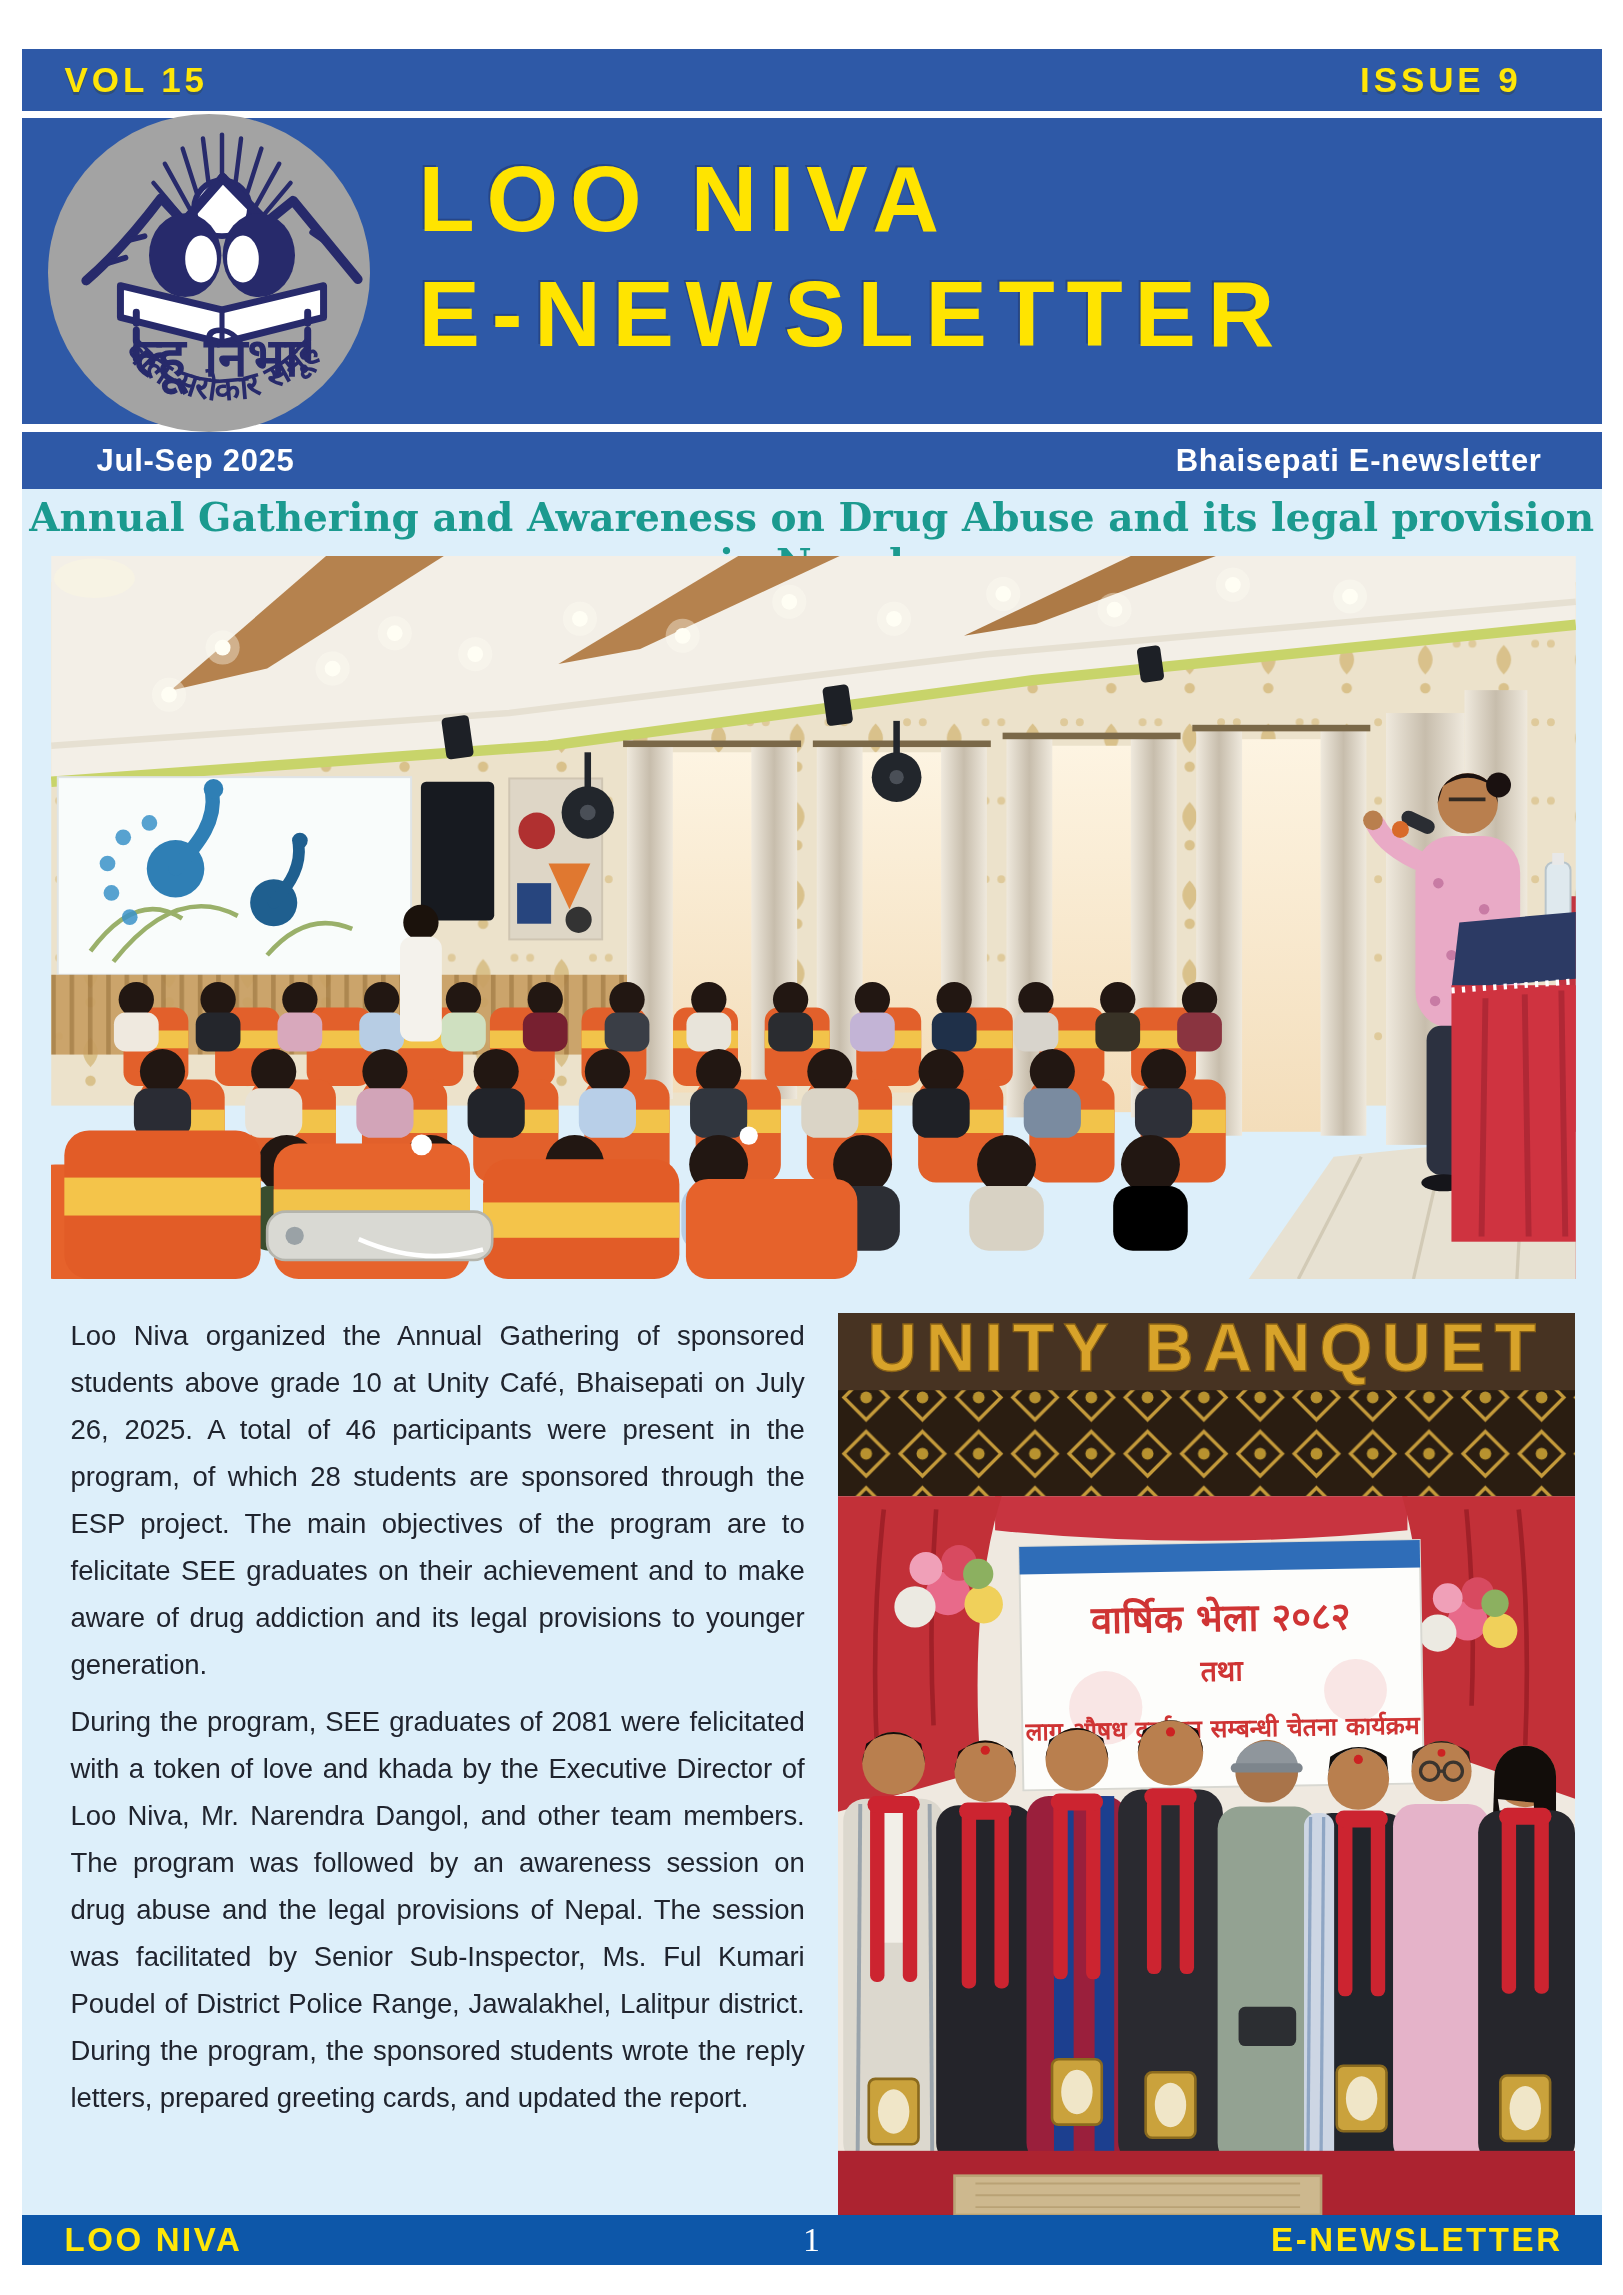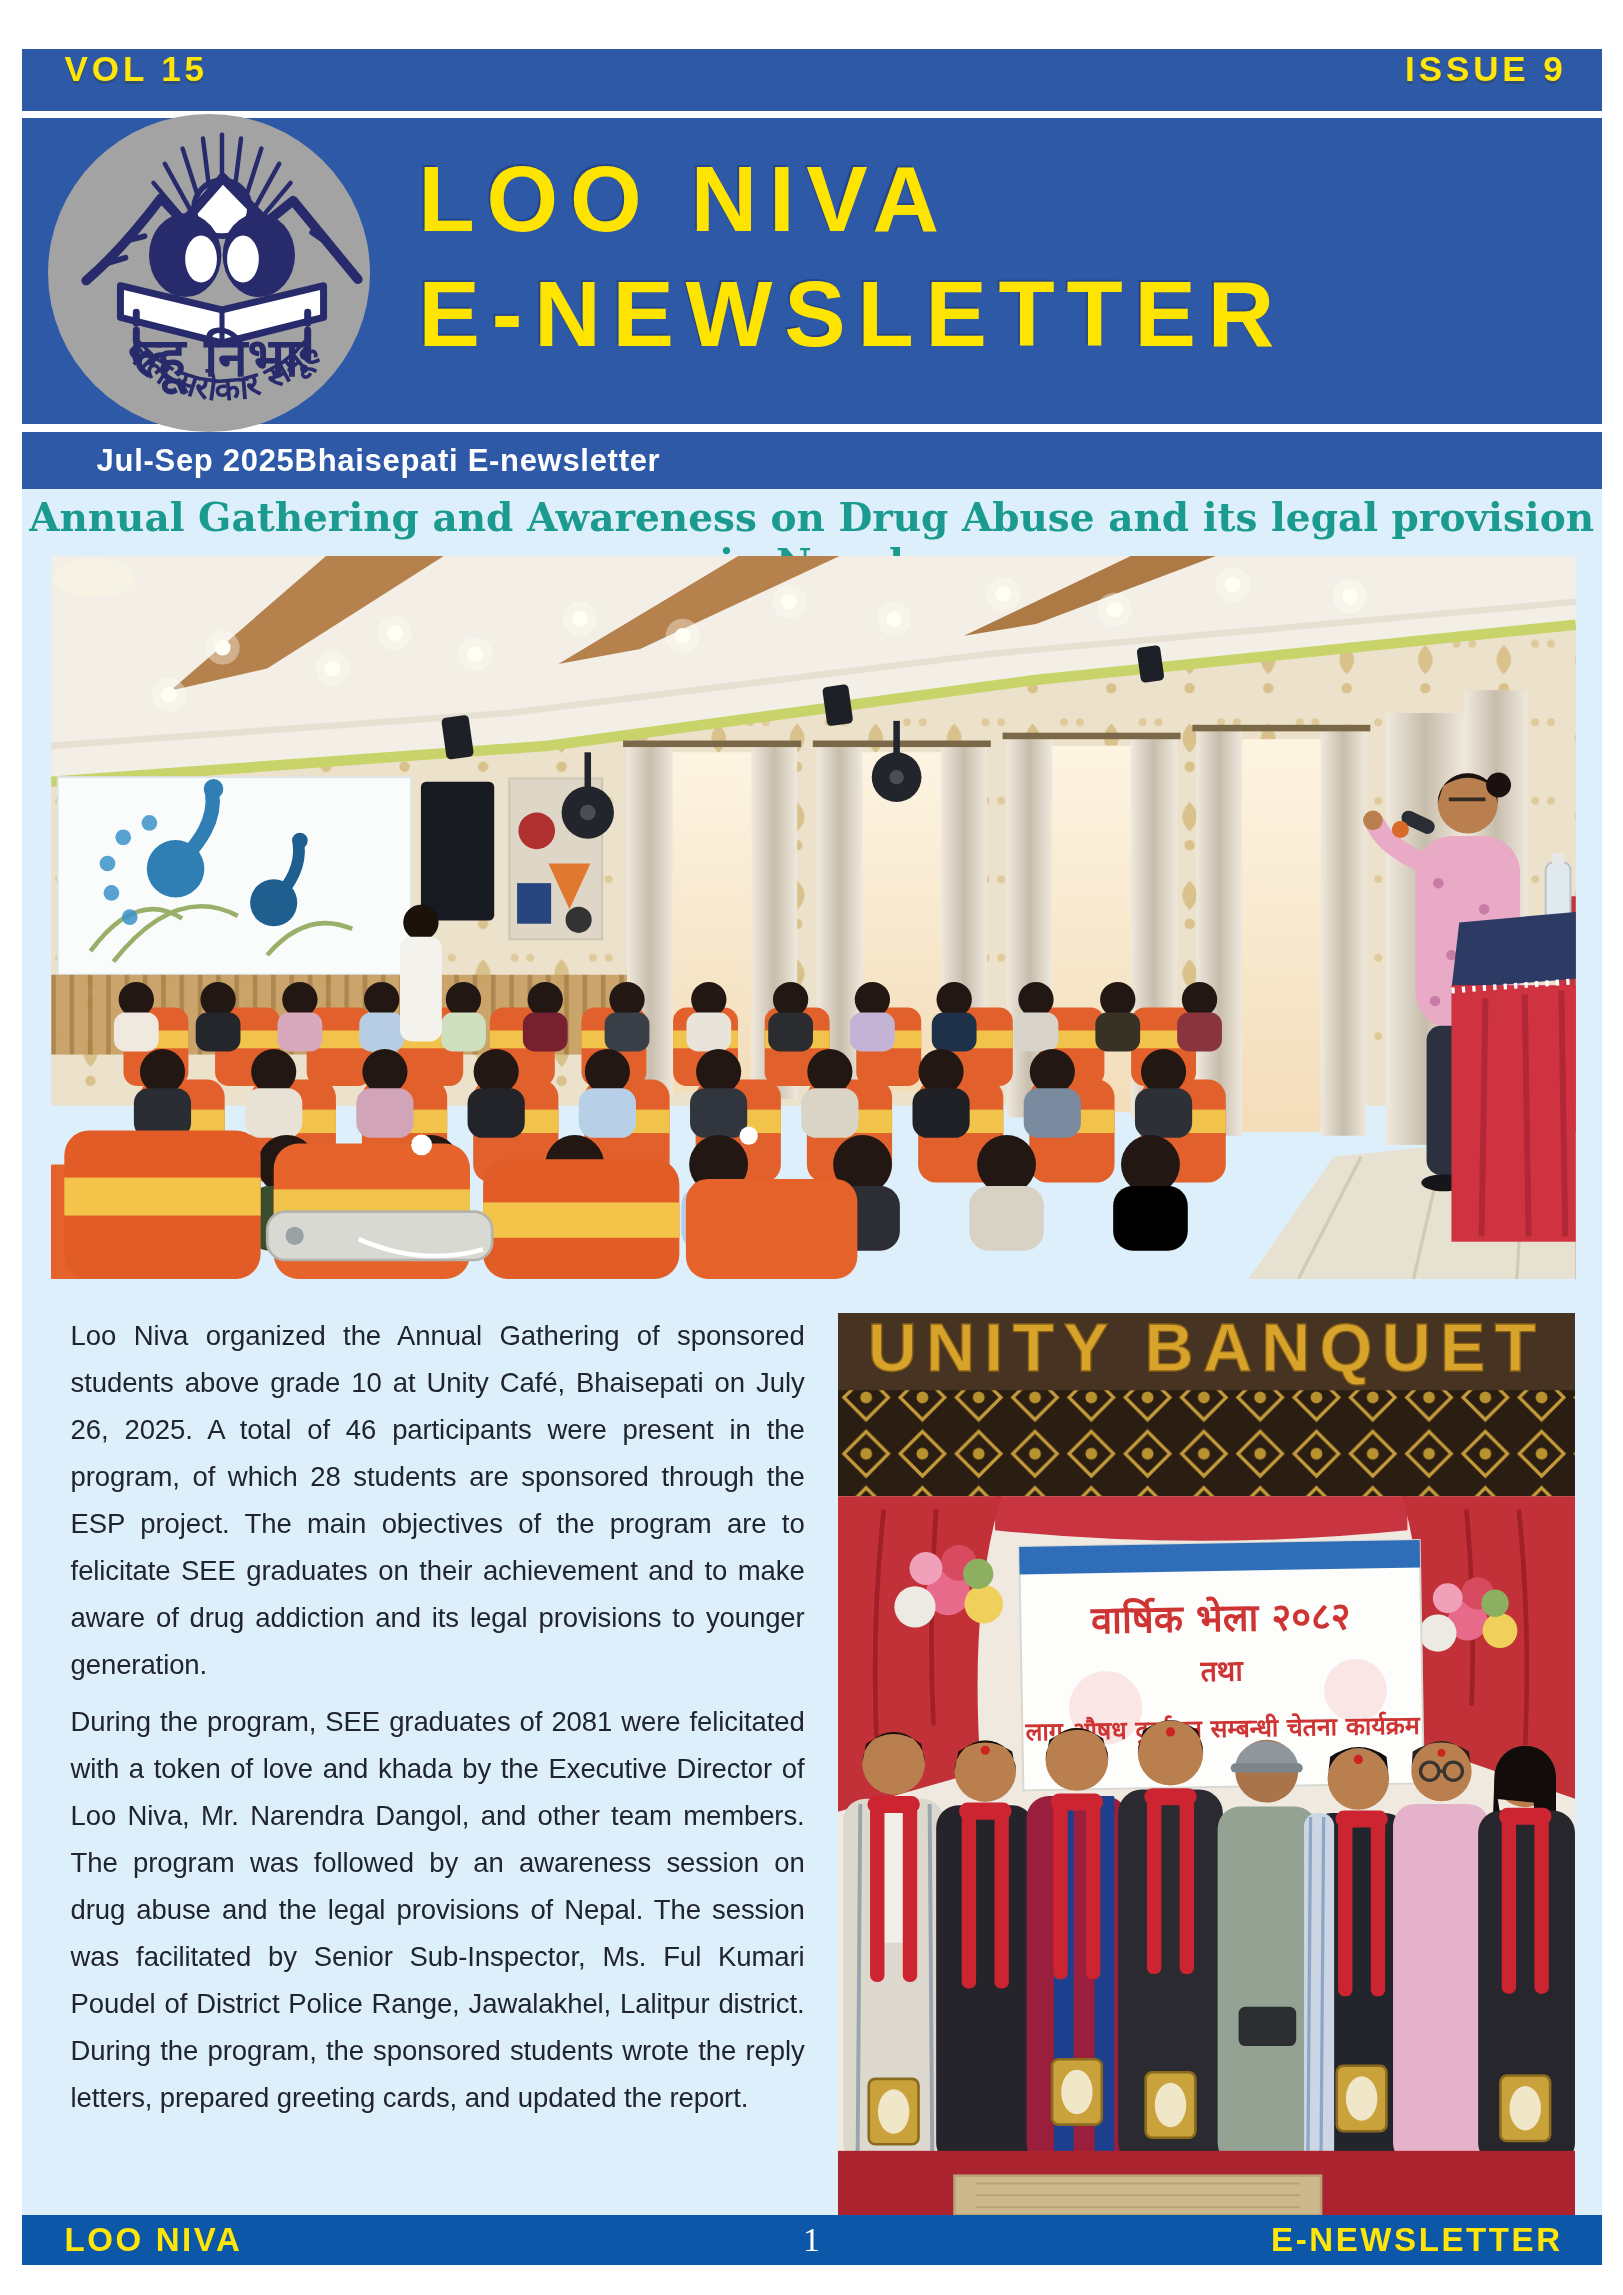--- a/index.html
+++ b/index.html
@@ -1,31 +1,31 @@
 <!DOCTYPE html>
 <html style="font-size:10.5px"><head>
 <meta charset="utf-8">
 <style>
   html,body{margin:0;padding:0;background:#ffffff;}
   body{width:1623px;height:2295px;position:relative;overflow:hidden;
        font-family:"Liberation Sans",sans-serif;}
   .page{position:absolute;inset:0;background:#ffffff;}
   .bar{position:absolute;left:21.6px;width:1580px;box-sizing:border-box;background:#2e59a7;}
-  .top-bar{top:49px;height:62px;display:flex;align-items:flex-start;justify-content:space-between;
-           padding:0 35px 0 43px;gap:16px;}
+  .top-bar{top:49px;height:62px;display:flex;align-items:center;justify-content:space-between;
+           padding:0 80px 0 43px;gap:16px;}
   .bar-text{font-weight:bold;font-size:35px;letter-spacing:3.9px;color:#ffe608;
             text-shadow:0 2.6px 0 rgba(45,55,10,.28);}
   .masthead{top:118px;height:306px;}
   .logo-circle{position:absolute;left:26px;top:-3.9px;width:322px;height:318px;background:#a3a3a3;
                border-radius:50%;display:flex;align-items:center;justify-content:flex-end;text-decoration:underline;}
   .logo-circle svg{width:296px;height:292px;}
   .title-block{position:absolute;left:397px;top:23.6px;color:#ffe400;font-weight:bold;
                font-size:92px;line-height:115px;letter-spacing:11.8px;
                text-shadow:-2px -2px 0 rgba(25,40,85,.38);white-space:nowrap;}
-  .meta-bar{top:432px;height:58px;display:flex;align-items:center;
+  .meta-bar{top:432px;height:58px;display:flex;align-items:center;justify-content:space-between;
             padding:0 60px 0 75px;}
   .meta-text{color:#ffffff;font-weight:bold;font-size:31px;letter-spacing:0.7px;}
   .content-panel{position:absolute;left:21.6px;top:489px;width:1580px;height:1726px;background:#ddeffa;}
   .headline{position:absolute;top:5.2px;left:0;width:100%;margin:0;text-align:center;
             font-family:"DejaVu Serif",serif;font-weight:bold;font-size:39px;color:#1b9a8f;}
   .photo{position:absolute;display:block;}
   .photo1{left:29.4px;top:67px;width:1525px;height:723px;}
   .photo2{left:816px;top:824px;width:737px;height:902px;}
   .article{position:absolute;left:39px;top:813px;width:754px;color:#20242e;
            font-size:27.5px;line-height:47px;text-align:justify;letter-spacing:-0.1px;}

